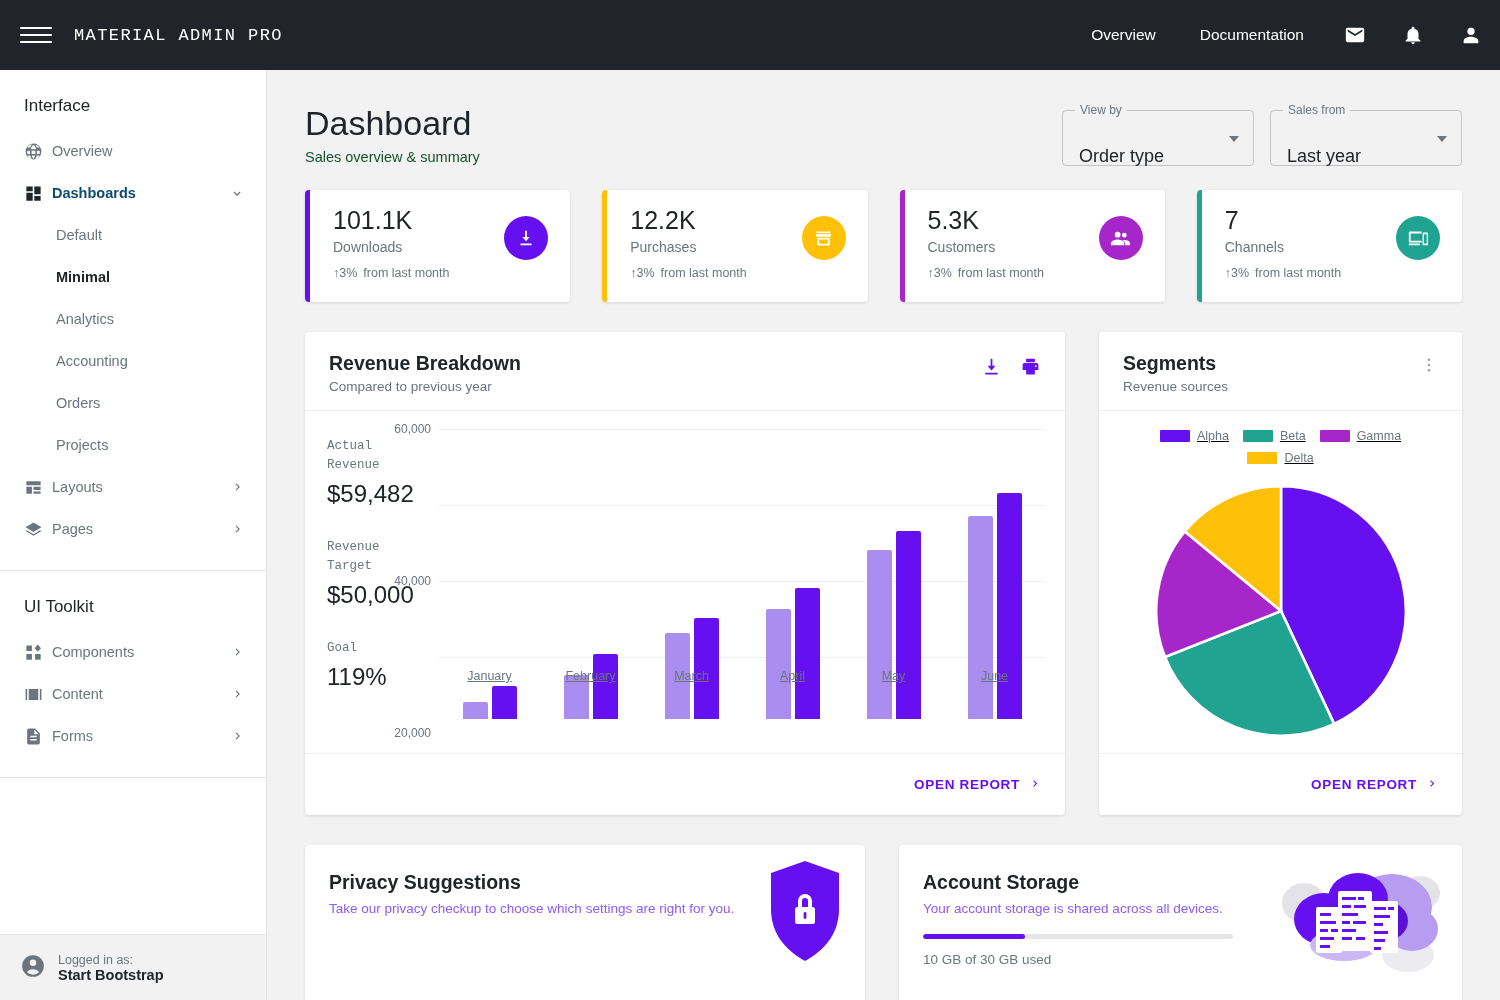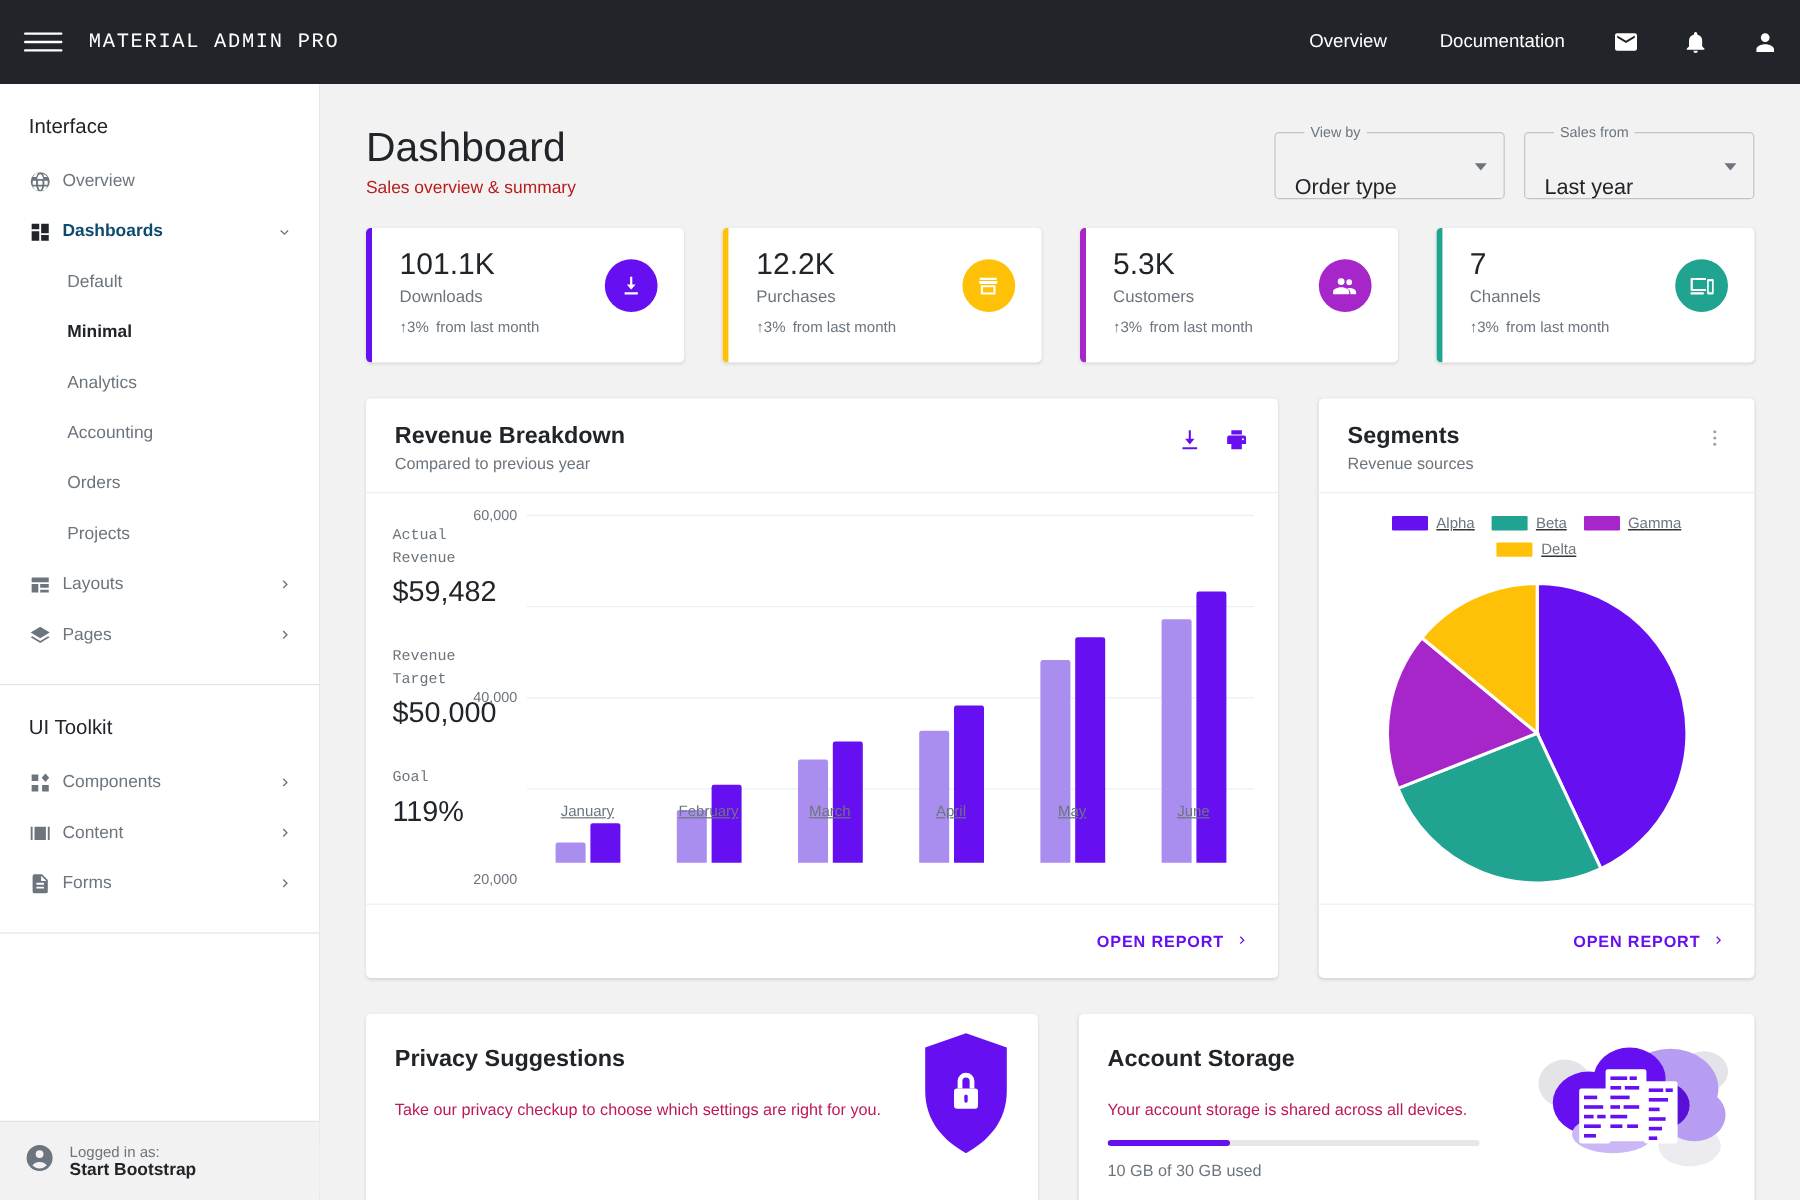--- a/index.html
+++ b/index.html
@@ -55,25 +55,25 @@
   }
   #side-footer svg { fill: #6c757d; }
   .f-small { font-size: 12.5px; color: #6c757d; }
   .f-strong { font-size: 14.5px; color: #212529; font-weight: bold; }
 
   
   #main { position: absolute; top: 70px; left: 267px; width: 1233px; height: 930px;
     background: #f2f2f2; overflow: hidden; }
   #page-head { display: flex; align-items: flex-start; padding: 34px 38px 0 38px; }
   #page-title { font-size: 34px; color: #212529; font-weight: normal; }
-  #page-sub { font-size: 14.5px; color: #b91c1c; margin-top: 6px; }
+  #page-sub { font-size: 14.5px; color: #14532d; margin-top: 6px; }
   #head-controls { margin-left: auto; display: flex; gap: 16px; padding-top: 6px; }
   .mselect { position: relative; width: 192px; height: 56px; border: 1px solid #c4c4c4;
     border-radius: 4px; background: transparent; cursor: pointer; }
-  .mselect .mlabel { position: absolute; top: -8px; left: 24px; background: #f2f2f2;
+  .mselect .mlabel { position: absolute; top: -8px; left: 12px; background: #f2f2f2;
     padding: 0 5px; font-size: 12px; color: #6c757d; }
   .mselect .mval { position: absolute; left: 16px; top: 35px; font-size: 18px; color: #212529; }
   .mselect .marrow { position: absolute; right: 14px; top: 25px; width: 0; height: 0;
     border-left: 5px solid transparent; border-right: 5px solid transparent;
     border-top: 6px solid #6c757d; }
 
   
   #stats { display: flex; gap: 32px; padding: 24px 38px 0 38px; }
   .stat { position: relative; flex: 1; height: 112px; background: #fff; border-radius: 4px;
     box-shadow: 0 1px 3px rgba(0,0,0,.12); padding: 16px 18px 0 28px; overflow: hidden; }
@@ -131,21 +131,21 @@
   .lg { display: flex; align-items: center; gap: 7px; font-size: 12.5px; color: #6c757d; }
   .lg .sw { width: 30px; height: 12px; border-radius: 1px; }
   #pie { width: 260px; height: 260px; margin-top: 16px; }
 
   
   #row3 { display: flex; gap: 34px; padding: 30px 38px 0 38px; }
   .promo { position: relative; height: 180px; overflow: hidden; padding: 26px 28px 0 24px; }
   #privacy { width: 560px; }
   #storage { flex: 1; }
   .promo h3 { font-size: 19.5px; color: #212529; font-weight: bold; }
-  .promo p { font-size: 13.5px; color: #be185d; margin-top: 23px; }
+  .promo p { font-size: 13.5px; color: #8b5cf6; margin-top: 7px; }
   .promo .art { position: absolute; right: 22px; top: 14px; }
   #progress-track { width: 310px; height: 5px; background: #e6e6e6; border-radius: 3px;
     margin-top: 18px; overflow: hidden; }
   #progress-fill { height: 100%; background: #6610f2; border-radius: 3px; }
   #storage-note { font-size: 13.5px; color: #6c757d; margin-top: 13px; }
 </style>
 </head>
 <body>
 
 <div id="topnav">

